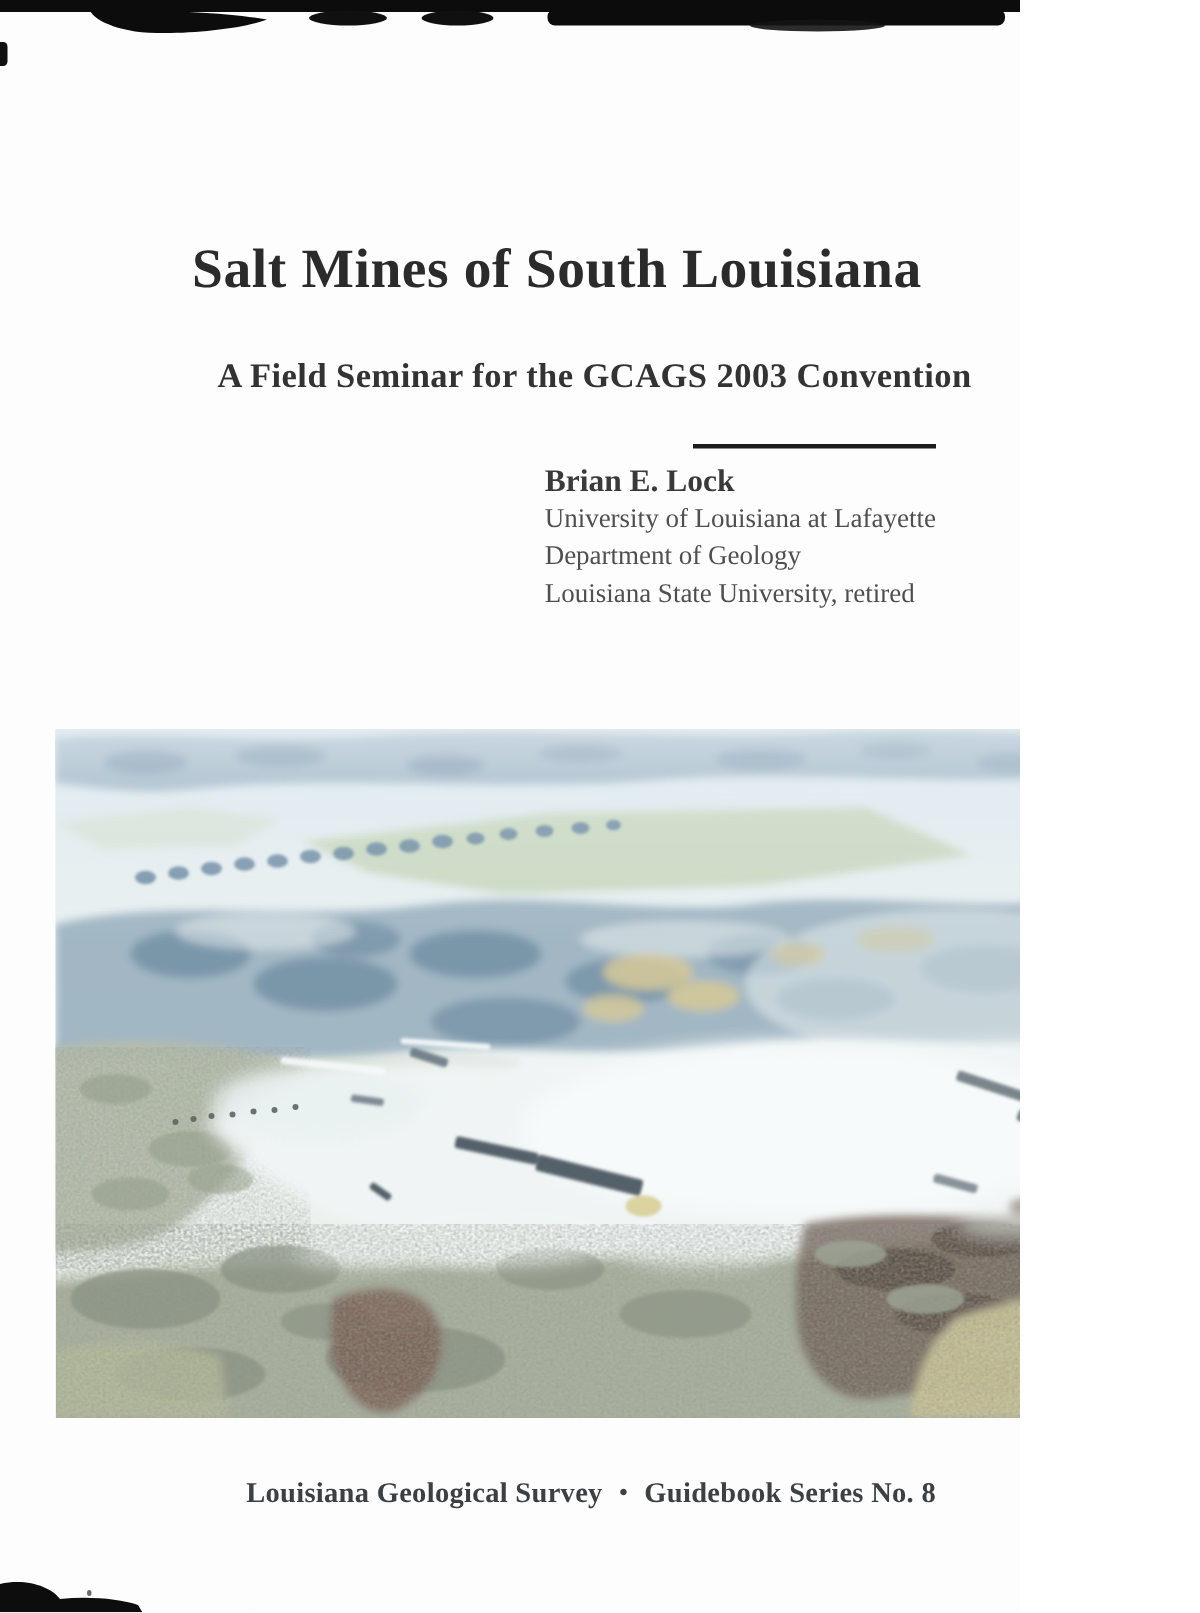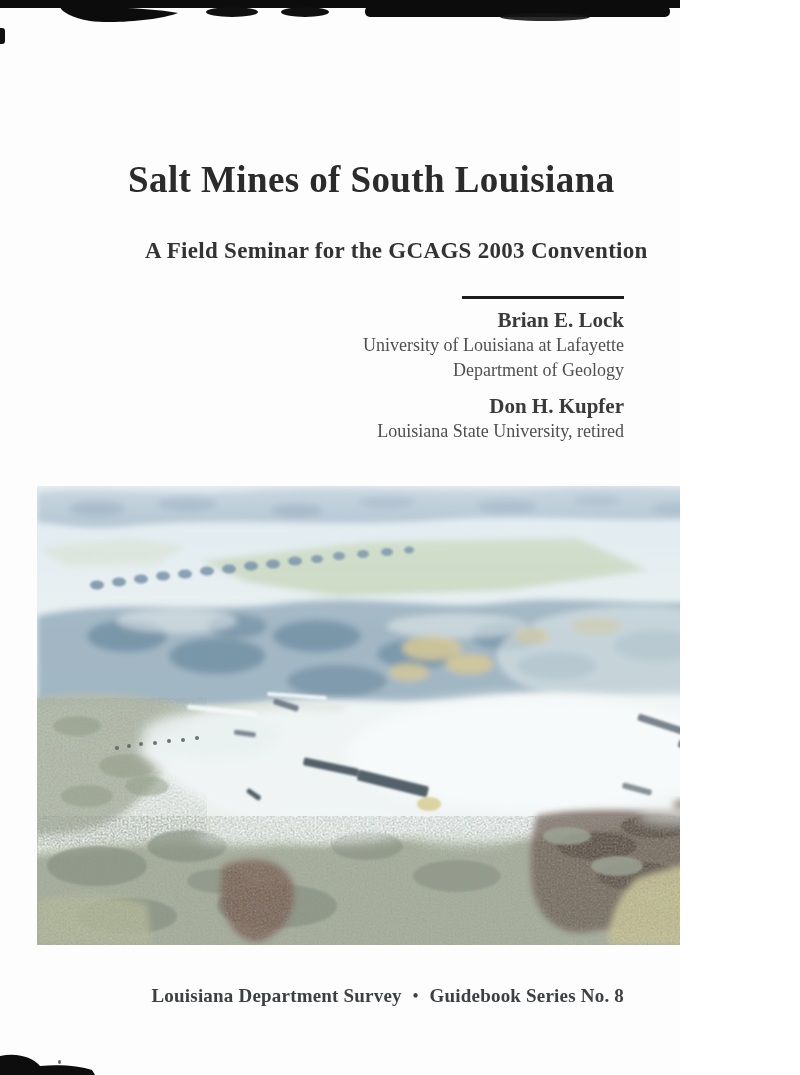--- a/index.html
+++ b/index.html
@@ -22,21 +22,21 @@
     font-size:37px;font-weight:bold;letter-spacing:.4px;
     color:#2b2b2b;
   }
   .subtitle{
     position:absolute;left:129px;top:222px;margin:16px;
     font-size:23px;font-weight:bold;letter-spacing:.3px;
     color:#333333;
   }
   .authors{
     position:absolute;right:56px;top:296px;
-    text-align:right;
+    text-align:left;
   }
   .author-rule{
     width:162px;height:3px;background:#1c1c1c;margin:0 0 9px auto;
   }
   .author-name{
     font-size:21px;font-weight:bold;color:#3a3a3a;line-height:25px;
   }
   .author-aff{
     font-size:18px;color:#4f4f4f;line-height:25px;
   }
@@ -73,21 +73,20 @@
   <div class="scan-left-nub"></div>
 
   <h1 class="title">Salt Mines of South Louisiana</h1>
   <h2 class="subtitle">A Field Seminar for the GCAGS 2003 Convention</h2>
 
   <div class="authors">
     <div class="author-rule"></div>
     <div class="author-name">Brian E. Lock</div>
     <div class="author-aff">University of Louisiana at Lafayette</div>
     <div class="author-aff">Department of Geology</div>
-    <div class="author-name second">Don H. Kupfer</div>
     <div class="author-aff">Louisiana State University, retired</div>
   </div>
 
   <div class="photo">
     <svg viewBox="0 0 708 459" preserveAspectRatio="none" aria-hidden="true">
       <defs>
         <linearGradient id="bgGrad" x1="0" y1="0" x2="0" y2="1">
           <stop offset="0" stop-color="#cfdde6"></stop>
           <stop offset="0.08" stop-color="#dde8ee"></stop>
           <stop offset="0.22" stop-color="#e9f0f1"></stop>
@@ -247,21 +246,21 @@
         <ellipse cx="200" cy="350" rx="40" ry="10" fill="#f3f6f3" opacity="0.6" filter="url(#b6)"></ellipse>
         <rect x="0" y="330" width="708" height="129" fill="#5d6453" opacity="0.7" filter="url(#grain)"></rect>
       </g>
 
       <rect x="0" y="0" width="708" height="459" fill="url(#hazeGrad)"></rect>
       <rect x="0" y="0" width="708" height="459" fill="#cfe0e8" opacity="0.1"></rect>
     </svg>
   </div>
 
   <div class="footer">
-    <span>Louisiana Department Survey</span><span class="bullet">•</span><span>Guidebook Series No. 8</span>
+    <span>Louisiana Geological Survey</span><span class="bullet">•</span><span>Guidebook Series No. 8</span>
   </div>
 
   <svg class="scan-bl" width="120" height="25" viewBox="0 0 120 25">
     <path d="M0,6 C18,2 34,8 40,16 C60,14 80,16 92,20 L95,25 L0,25 Z" fill="#0d0d0d"></path>
   </svg>
   <svg class="scan-br" width="60" height="20" viewBox="0 0 60 20">
     <path d="M8,9 C24,3 44,5 60,6 L60,20 L0,20 C2,15 4,11 8,9 Z" fill="#0d0d0d"></path>
   </svg>
   <div class="stray-dot"></div>
 

